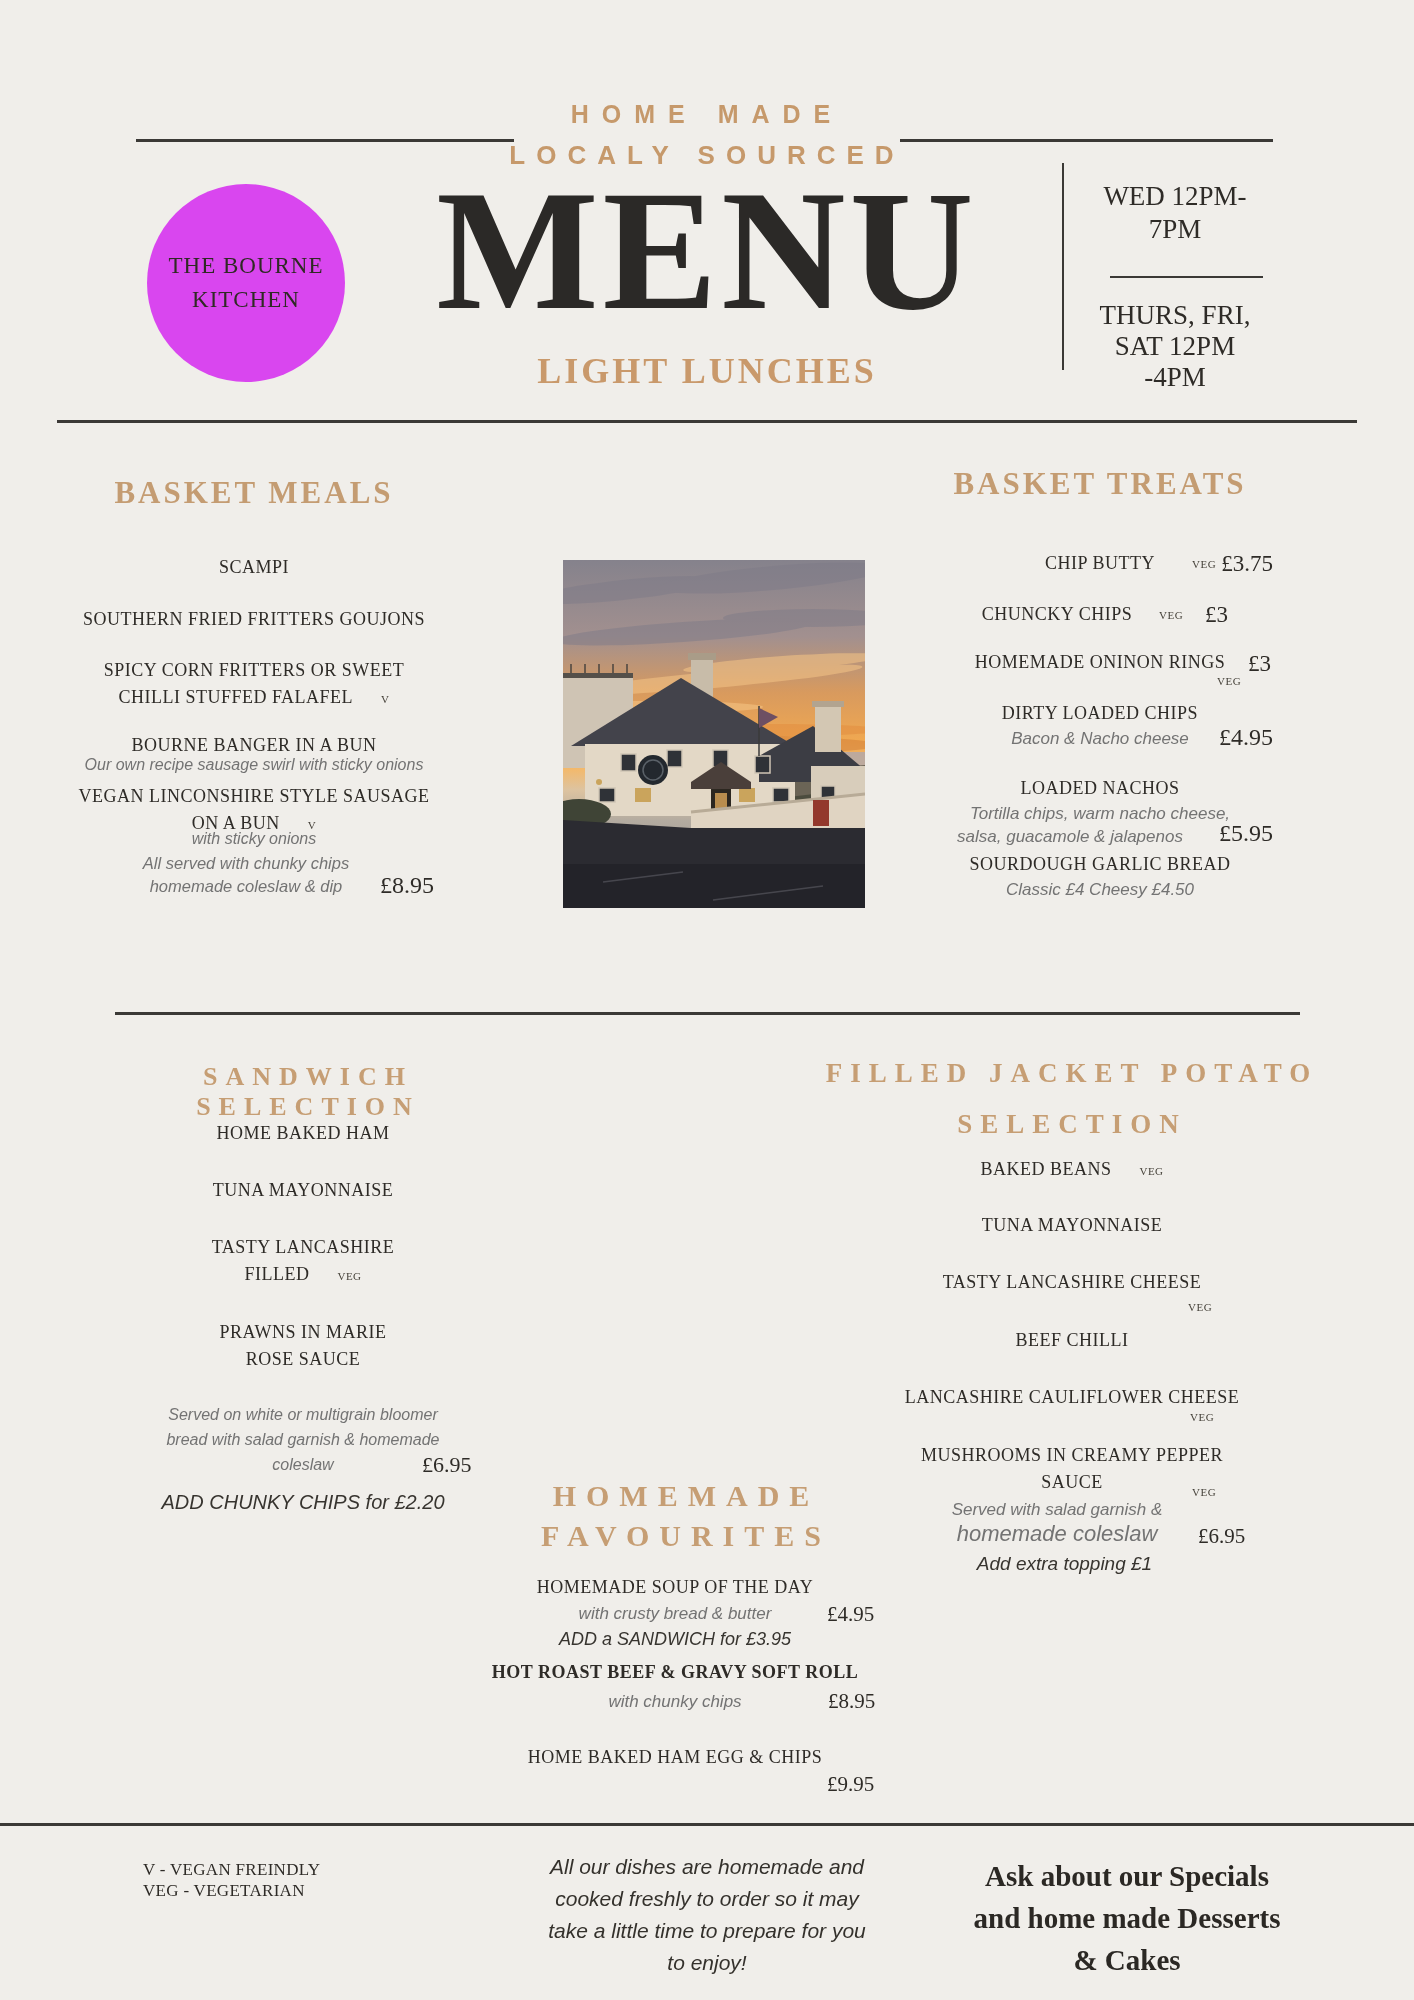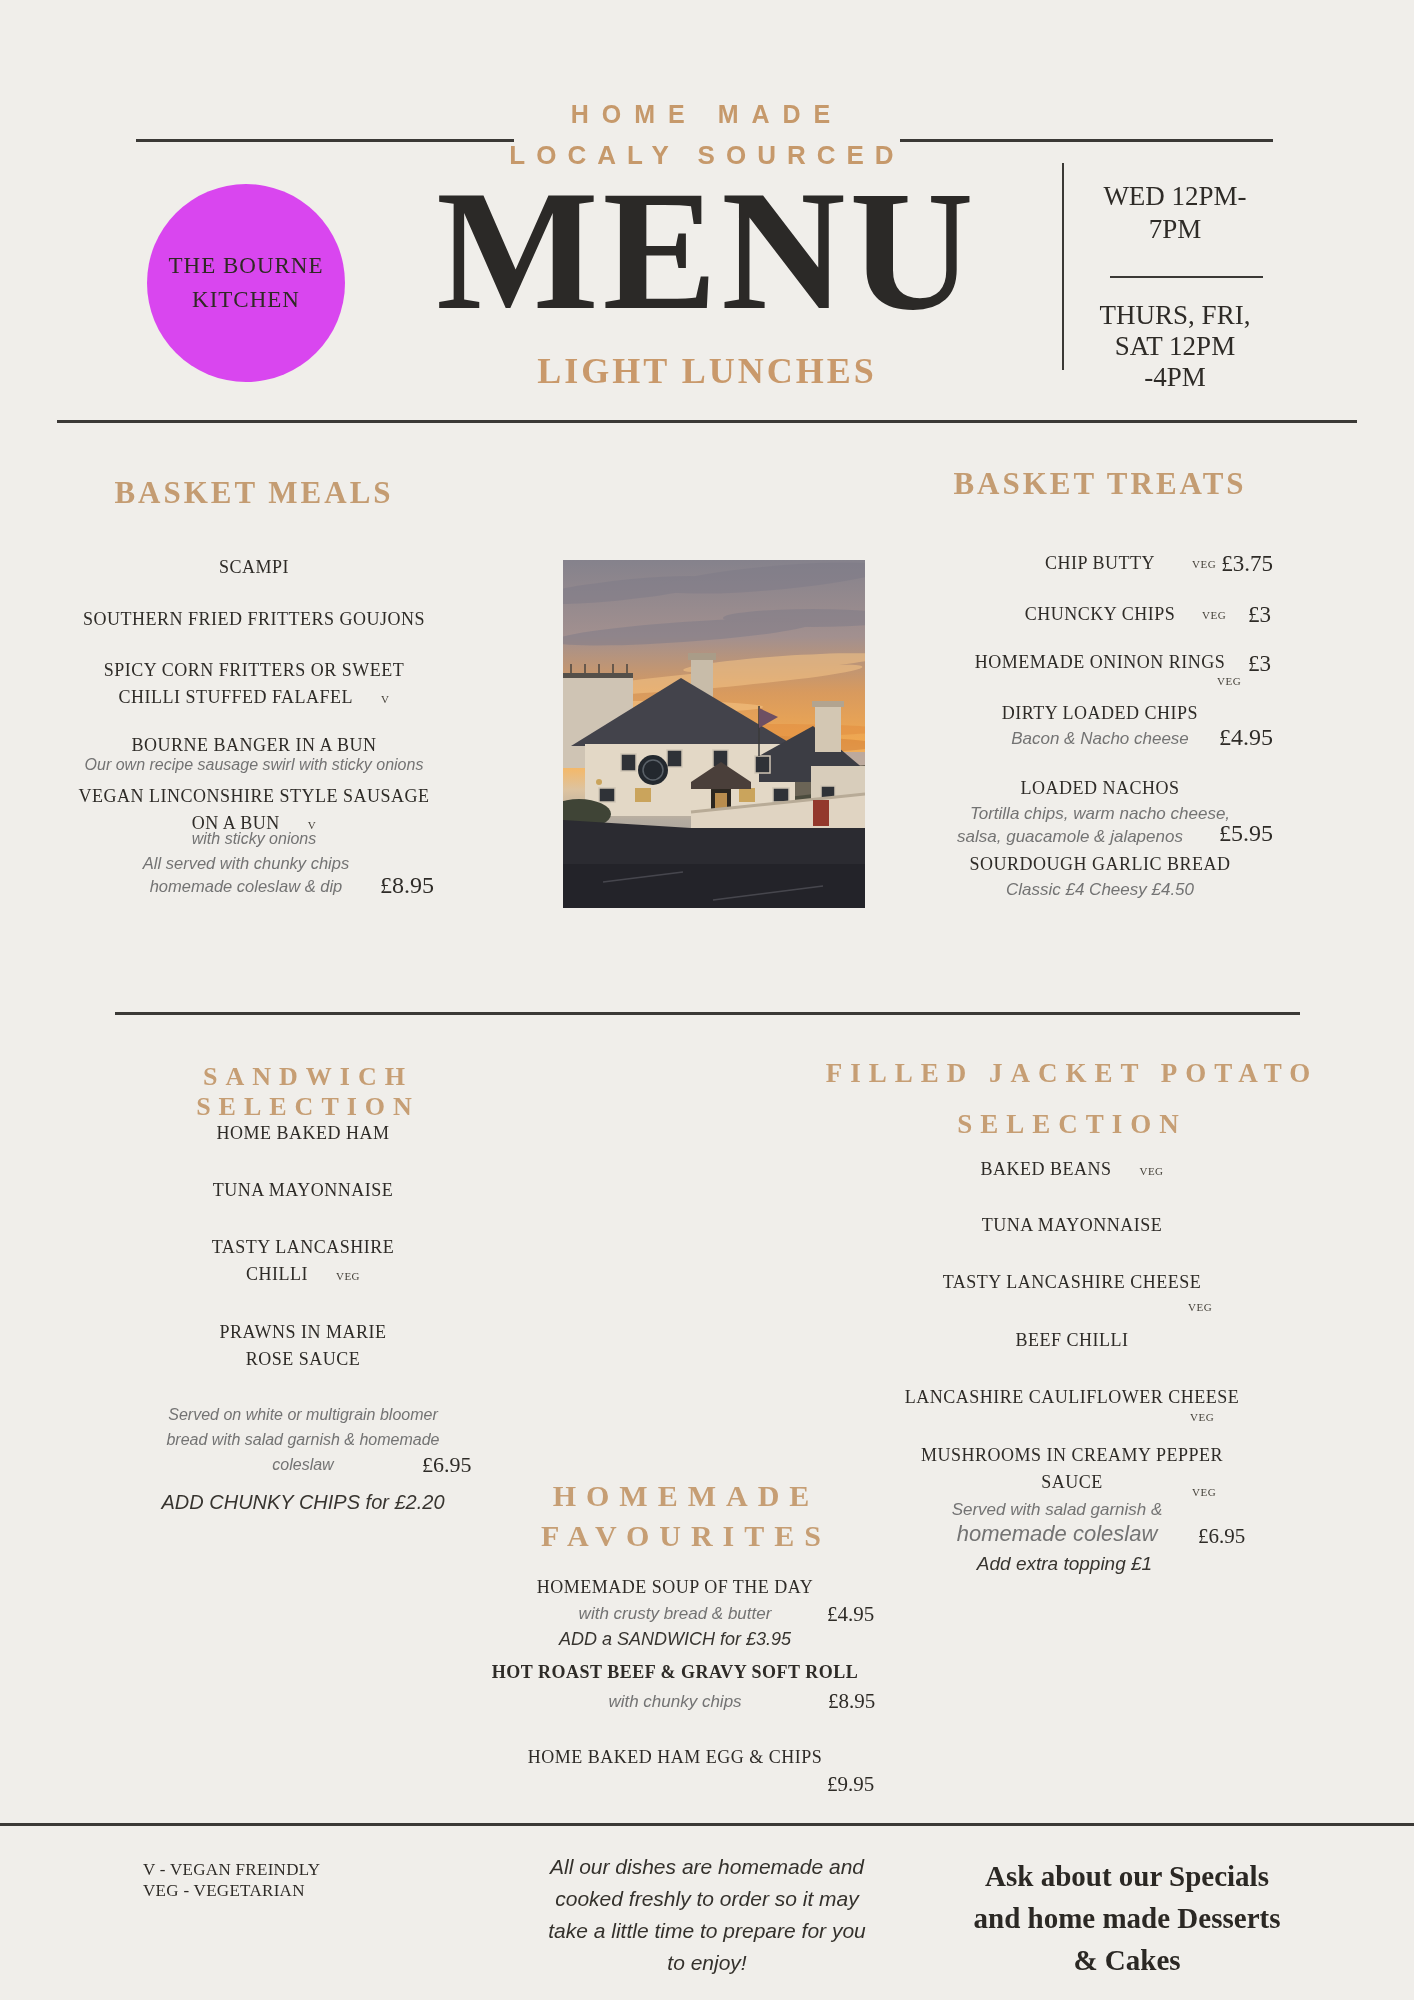--- a/index.html
+++ b/index.html
@@ -160,21 +160,21 @@
     <span class="abs price" style="left:318px;top:20px;font-size:24px;">£8.95</span>
   </div>
 
   <div class="abs ctr headA" style="left:905px;top:466px;width:390px;">BASKET TREATS</div>
 
   <div class="abs" style="left:905px;top:550px;width:390px;">
     <div class="ctr name">CHIP BUTTY</div>
     <span class="tagabs" style="left:287px;top:8px;">VEG</span>
     <span class="abs price" style="right:22px;top:1px;">£3.75</span>
   </div>
-  <div class="abs" style="left:905px;top:601px;width:390px;">
+  <div class="abs" style="left:862px;top:601px;width:390px;">
     <div class="ctr name">CHUNCKY CHIPS</div>
     <span class="tagabs" style="left:297px;top:8px;">VEG</span>
     <span class="abs price" style="right:24px;top:1px;">£3</span>
   </div>
   <div class="abs" style="left:905px;top:649px;width:390px;">
     <div class="ctr name">HOMEMADE ONINON RINGS</div>
     <span class="tagabs" style="left:312px;top:26px;">VEG</span>
     <span class="abs price" style="right:24px;top:2px;">£3</span>
   </div>
   <div class="abs" style="left:905px;top:700px;width:390px;">
@@ -193,21 +193,21 @@
     <div class="ctr desc" style="font-size:17px;">Classic £4 Cheesy £4.50</div>
   </div>
 
   <div class="rule" style="left:115px;top:1012px;width:1185px;"></div>
 
   <div class="abs ctr headB" style="left:88px;top:1062px;width:440px;font-size:26px;">SANDWICH SELECTION</div>
   <div class="abs ctr name" style="left:103px;top:1120px;width:400px;">HOME BAKED HAM</div>
   <div class="abs ctr name" style="left:103px;top:1177px;width:400px;">TUNA MAYONNAISE</div>
   <div class="abs ctr name" style="left:103px;top:1234px;width:400px;">
     <span>TASTY LANCASHIRE</span><br>
-    <span>CHILLI</span><span class="tag">VEG</span>
+    <span>FILLED</span><span class="tag">VEG</span>
   </div>
   <div class="abs ctr name" style="left:103px;top:1319px;width:400px;">
     <span>PRAWNS IN MARIE</span><br>
     <span>ROSE SAUCE</span>
   </div>
   <div class="abs" style="left:103px;top:1402px;width:400px;">
     <div class="ctr desc" style="line-height:25px;">Served on white or multigrain bloomer</div>
     <div class="ctr desc" style="line-height:25px;">bread with salad garnish &amp; homemade</div>
     <div class="ctr desc" style="line-height:25px;">coleslaw</div>
     <span class="abs price" style="left:319px;top:50px;font-size:22px;">£6.95</span>

